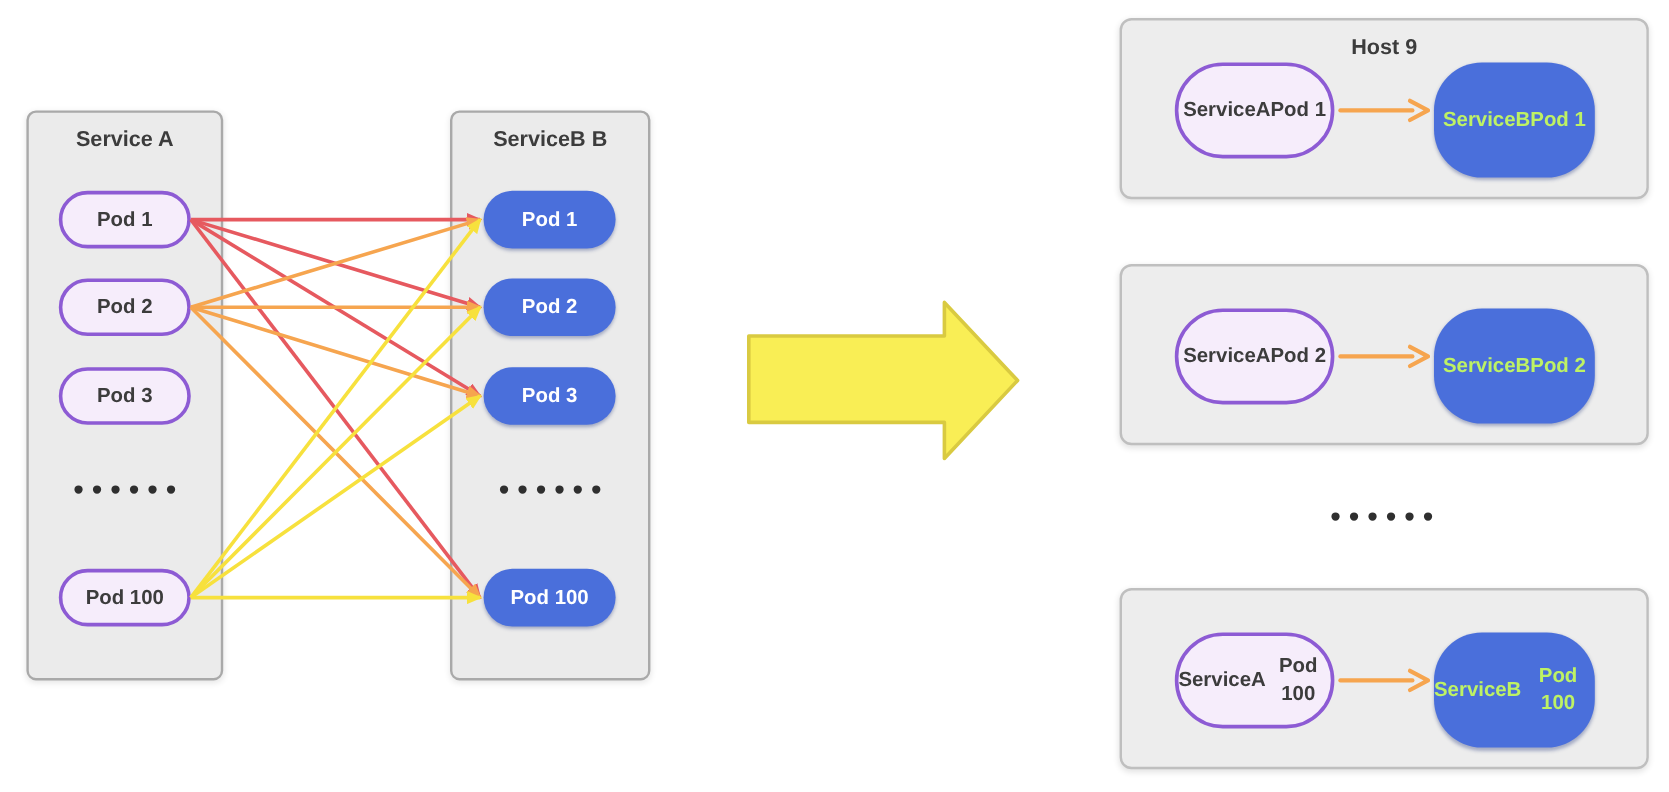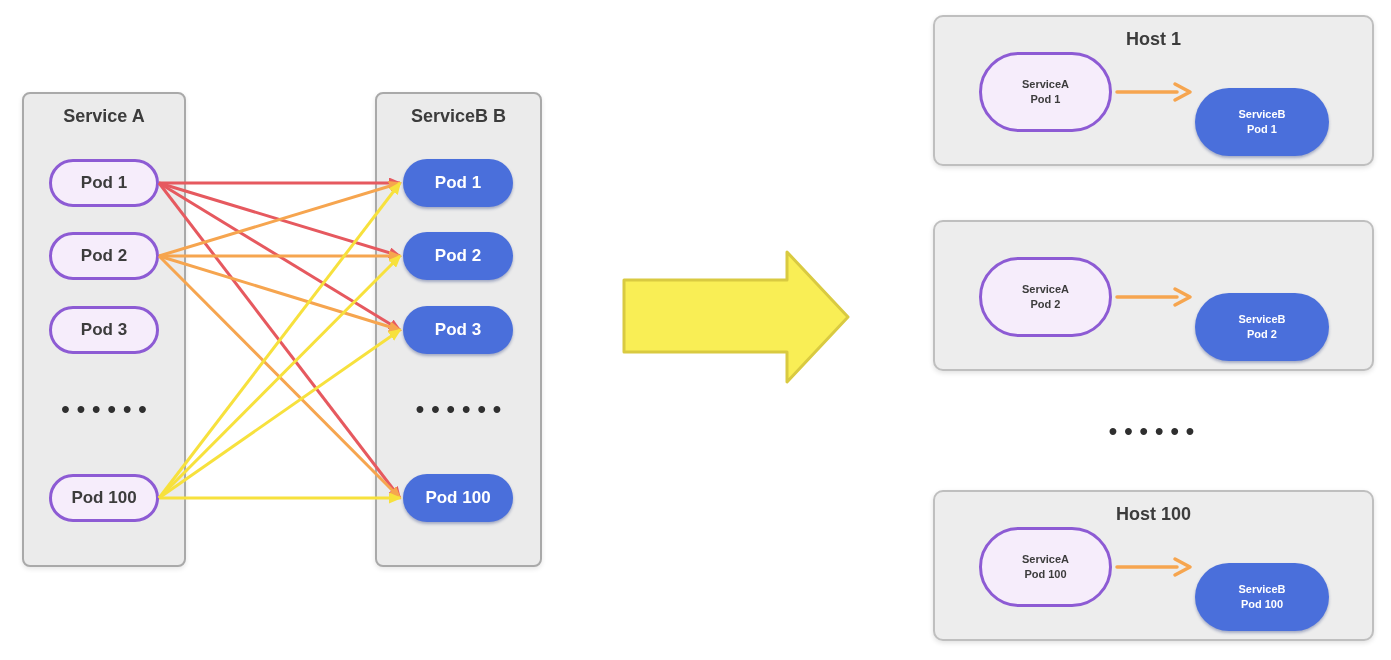--- a/index.html
+++ b/index.html
@@ -36,25 +36,25 @@
     stroke-width:3;stroke-linejoin:round;
   }
   
   .host-card{
     position:absolute;left:933px;width:437px;height:147px;
     background:var(--card_fill);border:2px solid var(--card_border);
     border-radius:10px;box-shadow:0 2px 5px rgba(0,0,0,.12);
   }
   .host-title{position:absolute;top:12px;left:0;right:0;text-align:center;font-size:18px;}
   .hpill{
-    position:absolute;top:35px;border-radius:40px;font-size:11px;line-height:1.35;
-    display:flex;flex-direction:column;align-items:center;justify-content:center;text-align:center;
+    position:absolute;top:35px;border-radius:40px;font-size:17px;line-height:1.35;
+    display:flex;flex-direction:row;align-items:center;justify-content:center;text-align:center;
   }
   .hpill-a{left:44px;width:127px;height:74px;background:var(--lavender_fill);border:3px solid var(--purple_border);}
-  .hpill-b{left:260px;width:134px;height:68px;background:var(--blue_fill);color:#ffffff;box-shadow:0 2px 3px rgba(30,50,120,.35);margin-top:36px;}
+  .hpill-b{left:260px;width:134px;height:96px;background:var(--blue_fill);color:#bef264;box-shadow:0 2px 3px rgba(30,50,120,.35);}
   .host-arrow{position:absolute;left:180px;top:64px;}
   .host-arrow line,.host-arrow path{stroke:var(--orange);stroke-width:3.5;stroke-linecap:round;stroke-linejoin:round;fill:none;}
   .dots-right{position:absolute;left:933px;top:419px;width:437px;}
 </style>
 </head>
 <body>
 
 <div class="canvas" id="canvas">
 
   <div class="svc-box svc-a">
@@ -99,21 +99,21 @@
       <line x1="159" y1="498" x2="400" y2="256" stroke="#f7e13d" stroke-width="3" marker-end="url(#m-yellow)"></line>
       <line x1="159" y1="498" x2="400" y2="330" stroke="#f7e13d" stroke-width="3" marker-end="url(#m-yellow)"></line>
       <line x1="159" y1="498" x2="400" y2="498" stroke="#f7e13d" stroke-width="3" marker-end="url(#m-yellow)"></line>
     </svg>
 
   <svg class="big-arrow" width="228" height="134" viewBox="0 0 228 134">
     <polygon points="2,30 165,30 165,2 226,67 165,132 165,102 2,102"></polygon>
   </svg>
 
   <div class="host-card" style="top:15px">
-    <div class="host-title">Host 1</div>
+    <div class="host-title">Host 9</div>
     <div class="hpill hpill-a">
       <span>ServiceA</span>
       <span>Pod 1</span>
     </div>
     <svg class="host-arrow" width="78" height="22">
       <line x1="2" y1="11" x2="62" y2="11"></line>
       <path d="M60,3 L75,11 L60,19"></path>
     </svg>
     <div class="hpill hpill-b">
       <span>ServiceB</span>
@@ -132,21 +132,20 @@
     </svg>
     <div class="hpill hpill-b">
       <span>ServiceB</span>
       <span>Pod 2</span>
     </div>
   </div>
 
   <div class="dots dots-right">••••••</div>
 
   <div class="host-card" style="top:490px">
-    <div class="host-title">Host 100</div>
     <div class="hpill hpill-a">
       <span>ServiceA</span>
       <span>Pod 100</span>
     </div>
     <svg class="host-arrow" width="78" height="22">
       <line x1="2" y1="11" x2="62" y2="11"></line>
       <path d="M60,3 L75,11 L60,19"></path>
     </svg>
     <div class="hpill hpill-b">
       <span>ServiceB</span>

